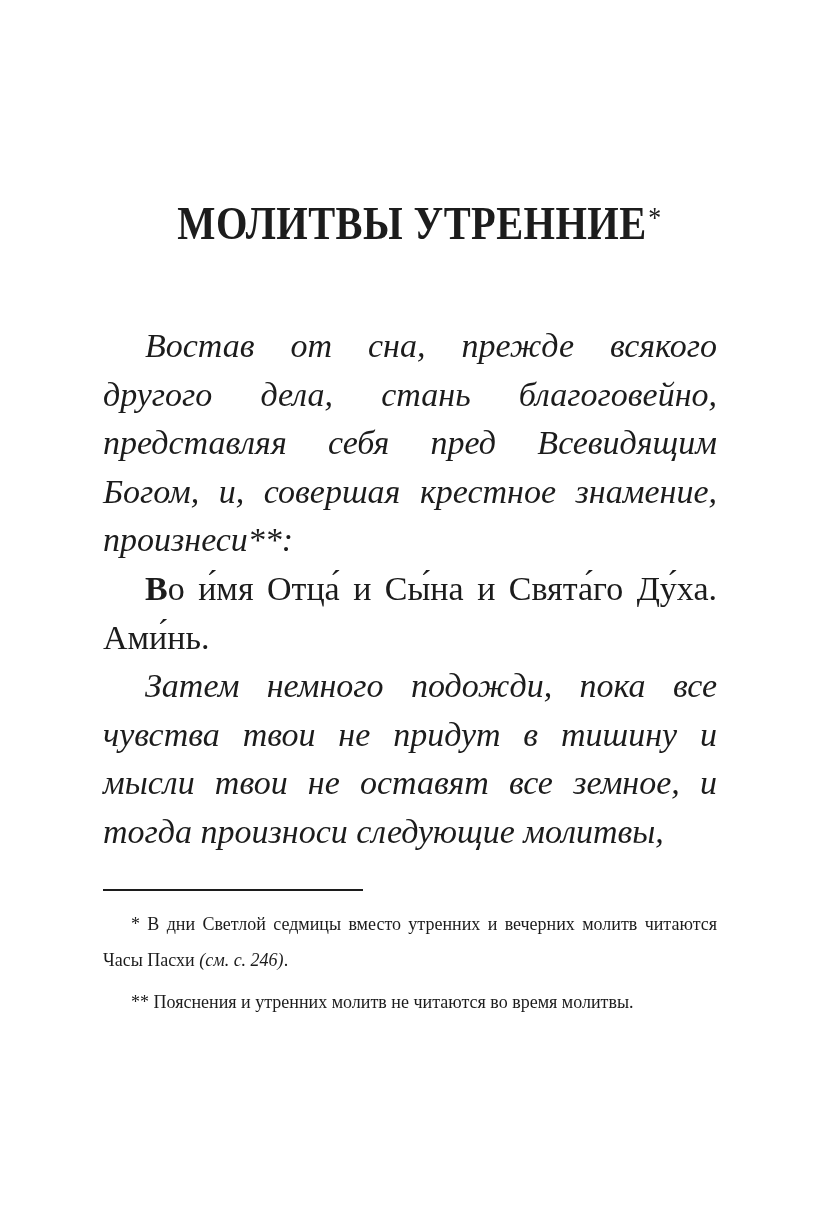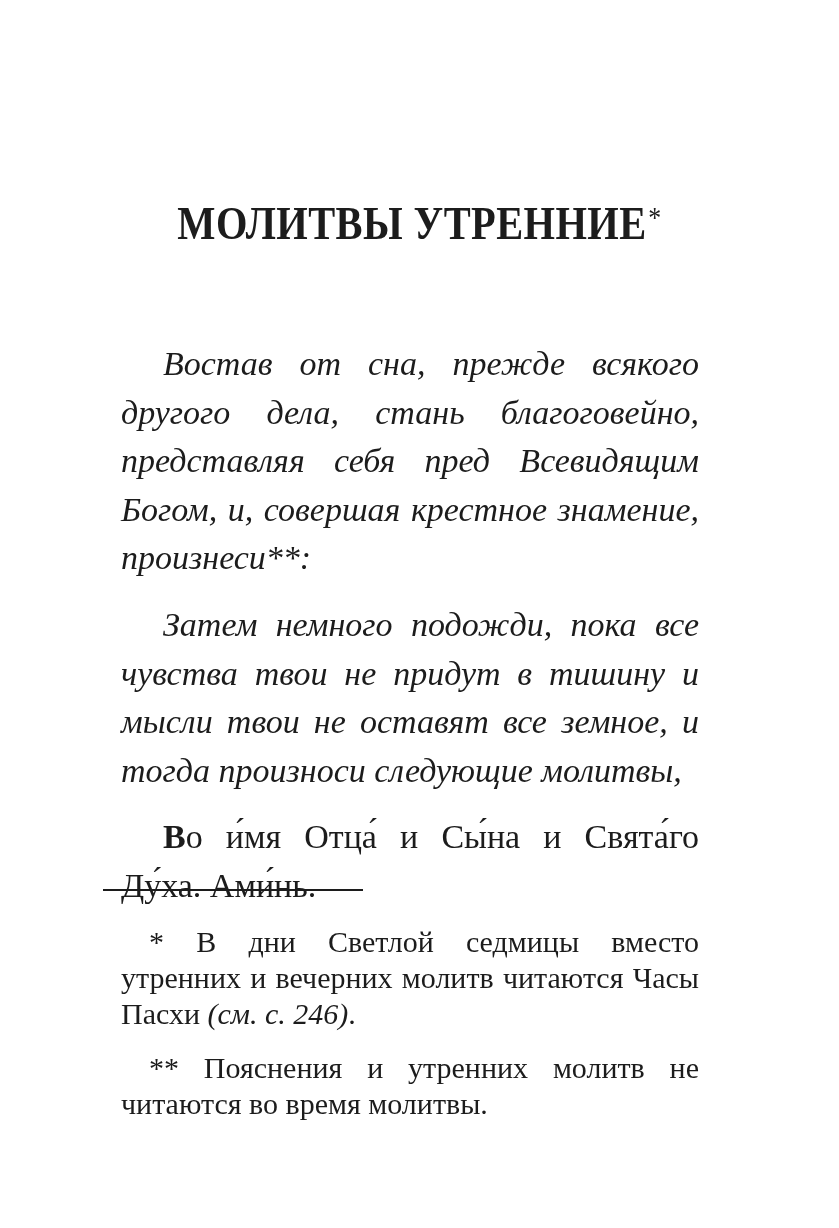--- a/index.html
+++ b/index.html
@@ -44,21 +44,21 @@
       top: -6px;
       margin-left: 2px;
     }
     .body-block {
       position: absolute;
       top: 322px;
       left: 0;
       width: 614px;
     }
     p {
-      margin: 18px;
+      margin: 0;
       text-align: justify;
       text-align-last: left;
     }
     .para {
       font-size: 34px;
       line-height: 48.6px;
       text-indent: 42px;
     }
     .italic {
       font-style: italic;
@@ -74,42 +74,42 @@
       height: 0;
       border-top: 2px solid #1c1c1c;
     }
     .footnotes {
       position: absolute;
       top: 906px;
       left: 0;
       width: 614px;
     }
     .fn {
-      font-size: 30px;
+      font-size: 18px;
       line-height: 36px;
       text-indent: 28px;
       margin-bottom: 6px;
     }
     .fn .fn-italic {
       font-style: italic;
     }
   </style>
 </head>
 <body>
 
 <div class="page">
 
   <h1 class="title"><span>МОЛИТВЫ УТРЕННИЕ</span><sup>*</sup></h1>
 
   <div class="body-block">
     <p class="para italic" lang="ru" style="hyphens: auto;">Востав от сна, прежде всякого другого дела, стань благоговейно, представляя себя пред Всевидящим Богом, и, совершая крестное знамение, произнеси**:</p>
 
+    <p class="para prayer"><span class="dropcap">В</span><span>о и́мя Отца́ и Сы́на и Свята́го Ду́ха. Ами́нь.</span></p>
+
     <p class="para italic">Затем немного подожди, пока все чувства твои не придут в тишину и мысли твои не оставят все земное, и тогда произноси следующие молитвы,</p>
-
-    <p class="para prayer"><span class="dropcap">В</span><span>о и́мя Отца́ и Сы́на и Свята́го Ду́ха. Ами́нь.</span></p>
   </div>
 
   <div class="footnote-rule"></div>
 
   <div class="footnotes">
     <p class="fn"><span>*</span><span> В дни Светлой седмицы вместо утренних и вечерних молитв читаются Часы Пасхи </span><span class="fn-italic">(см. с. 246)</span><span>.</span></p>
 
     <p class="fn"><span>**</span><span> Пояснения и утренних молитв не читаются во время молитвы.</span></p>
   </div>
 

